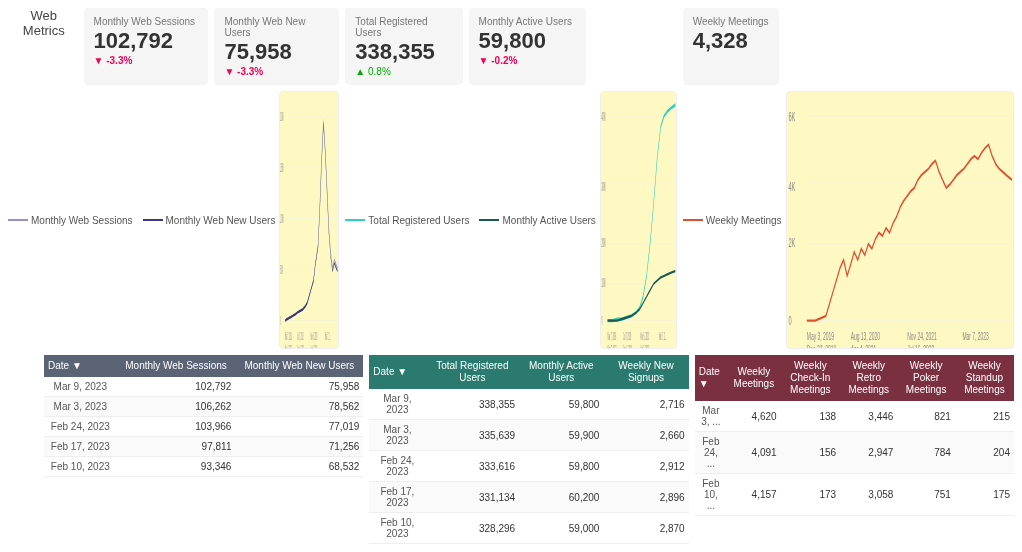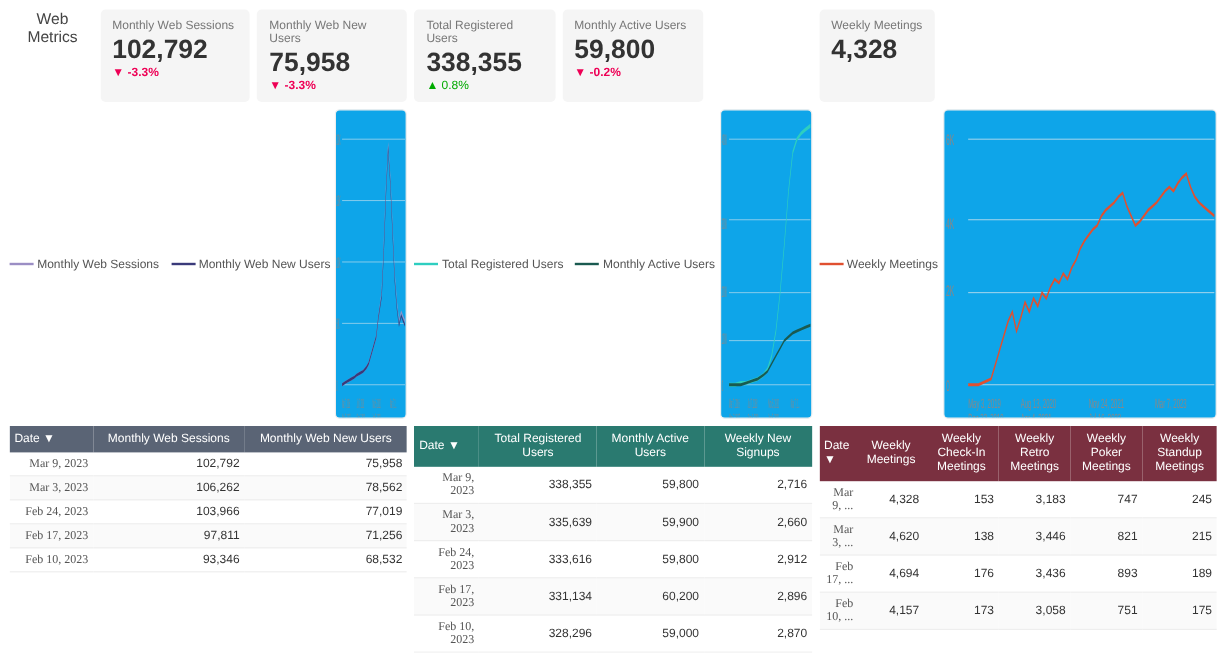--- a/index.html
+++ b/index.html
@@ -2,50 +2,50 @@
 <html><head>
   <meta charset="utf-8">
   <style>
     * { box-sizing: border-box; margin: 0; padding: 0; }
     body { font-family: Arial, sans-serif; background: #fff; font-size: 12px; color: #333; width: 1022px; height: 552px; overflow: hidden; }
     
     .dashboard { display: flex; flex-direction: column; width: 1022px; height: 552px; padding: 8px; gap: 6px; }
     
     .top-section { display: flex; gap: 6px; flex: 0 0 auto; }
     .middle-section { display: flex; gap: 6px; flex: 1 1 auto; min-height: 0; }
-    .bottom-section { display: flex; gap: 6px; flex: 0 0 auto; }
+    .bottom-section { display: flex; gap: 6px; flex: 0 0 auto; margin-left: 36px; }
 
     .panel { flex: 1; display: flex; gap: 4px; }
     .panel-title { text-align: center; font-size: 13px; color: #444; font-weight: normal; margin-bottom: 2px; }
     
     .metric-cards { display: flex; gap: 6px; }
     .metric-card { background: #f5f5f5; border-radius: 4px; padding: 8px 10px; flex: 1; }
     .metric-card .label { font-size: 10px; color: #777; margin-bottom: 2px; }
     .metric-card .value { font-size: 22px; font-weight: bold; color: #333; line-height: 1.1; }
     .metric-card .change { font-size: 10px; margin-top: 2px; }
     .change.negative { color: #e05; font-weight: bold; }
     .change.positive { color: #0a0; }
 
-    .chart-area { flex: 1; background: #0ea5e9; border: 1px solid #eee; border-radius: 4px; position: relative; overflow: hidden; }
+    .chart-area { flex: 1; background: #fef9c3; border: 1px solid #eee; border-radius: 4px; position: relative; overflow: hidden; }
 
     
     .legend { display: flex; gap: 10px; font-size: 10px; color: #555; align-items: center; flex-wrap: wrap; }
     .legend-item { display: flex; align-items: center; gap: 3px; }
     .legend-line { width: 20px; height: 2px; display: inline-block; }
 
     
     .table-panel { flex: 1; overflow: hidden; }
     table { width: 100%; border-collapse: collapse; font-size: 10px; }
     thead tr { background: #5a6475; color: #fff; }
     thead.teal tr { background: #2a7a70; }
     thead.red-dark tr { background: #7a3040; }
     th { padding: 5px 4px; text-align: center; font-weight: normal; line-height: 1.2; }
     th.left { text-align: left; }
     td { padding: 4px 4px; border-bottom: 1px solid #eee; text-align: right; }
-    td.left { text-align: right; color: #555; font-family: Liberation Serif, serif; }
+    td.left { text-align: center; color: #555; }
     tbody tr:nth-child(even) { background: #fafafa; }
 
     
     .chart-svg { width: 100%; height: 100%; }
   </style>
 </head>
 <body>
 
 <div class="dashboard">
 
@@ -298,42 +298,34 @@
             <th class="left">Date ▼</th>
             <th>Weekly Meetings</th>
             <th>Weekly Check-In Meetings</th>
             <th>Weekly Retro Meetings</th>
             <th>Weekly Poker Meetings</th>
             <th>Weekly Standup Meetings</th>
           </tr>
         </thead>
         <tbody>
           <tr>
-              <td class="left">Mar 9, ...</td>
-              <td>4,328</td>
-              <td>153</td>
-              <td>3,183</td>
-              <td>747</td>
-              <td>245</td>
-            </tr>
-          <tr>
               <td class="left">Mar 3, ...</td>
               <td>4,620</td>
               <td>138</td>
               <td>3,446</td>
               <td>821</td>
               <td>215</td>
             </tr>
           <tr>
-              <td class="left">Feb 17, ...</td>
-              <td>4,694</td>
-              <td>176</td>
-              <td>3,436</td>
-              <td>893</td>
-              <td>189</td>
+              <td class="left">Feb 24, ...</td>
+              <td>4,091</td>
+              <td>156</td>
+              <td>2,947</td>
+              <td>784</td>
+              <td>204</td>
             </tr>
           <tr>
               <td class="left">Feb 10, ...</td>
               <td>4,157</td>
               <td>173</td>
               <td>3,058</td>
               <td>751</td>
               <td>175</td>
             </tr>
         </tbody>

